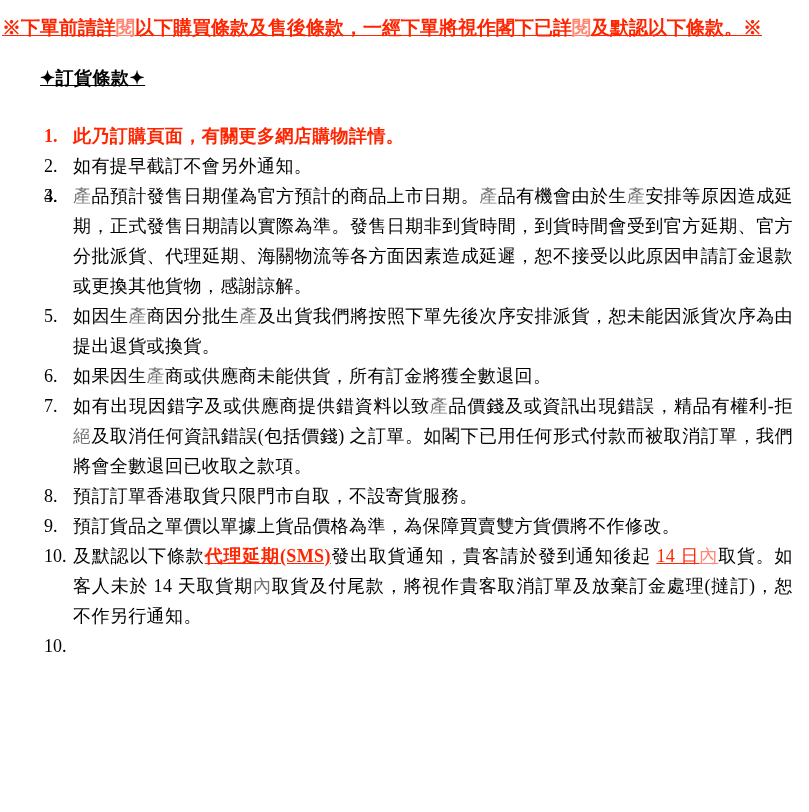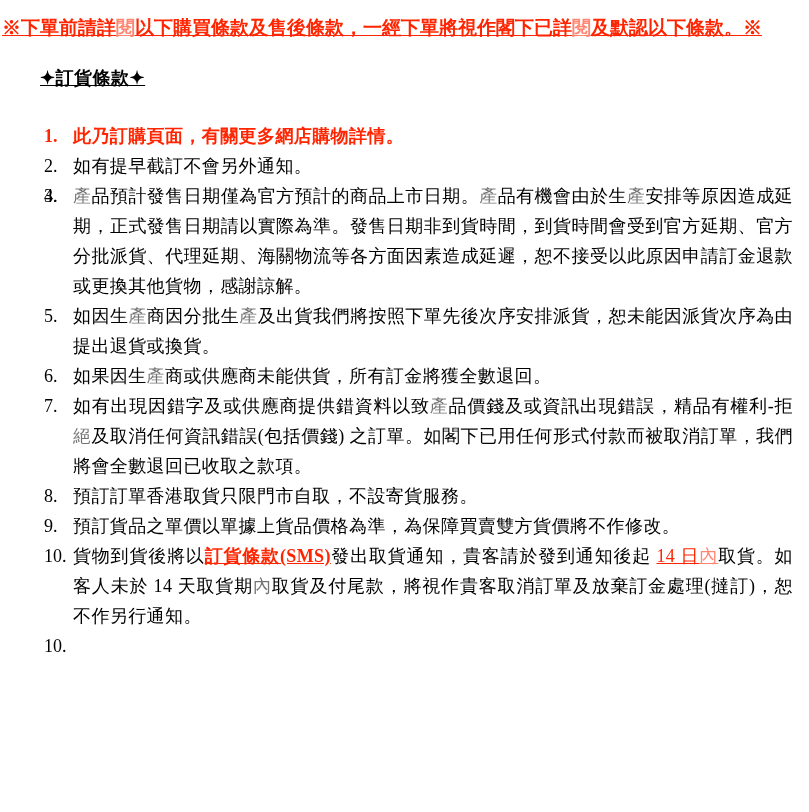--- a/index.html
+++ b/index.html
@@ -131,21 +131,21 @@
       <span class="txt">預訂訂單香港取貨只限門市自取，不設寄貨服務。</span>
     </li>
 
     <li>
       <span class="num">9.</span>
       <span class="txt">預訂貨品之單價以單據上貨品價格為準，為保障買賣雙方貨價將不作修改。</span>
     </li>
 
     <li>
       <span class="num">10.</span>
-      <span class="txt"><span>貨物到貨後將以</span><span class="sms-em">訂貨條款(SMS)</span><span>發出取貨通知，貴客請於發到通知後起 </span><span class="deadline-em">14 日<span class="fb">內</span></span><span>取貨。如客人未於 14 天取貨期<span class="fb">內</span>取貨及付尾款，將視作貴客取消訂單及放棄訂金處理(撻訂)，恕不作另行通知。</span></span>
+      <span class="txt"><span>及默認以下條款</span><span class="sms-em">代理延期(SMS)</span><span>發出取貨通知，貴客請於發到通知後起 </span><span class="deadline-em">14 日<span class="fb">內</span></span><span>取貨。如客人未於 14 天取貨期<span class="fb">內</span>取貨及付尾款，將視作貴客取消訂單及放棄訂金處理(撻訂)，恕不作另行通知。</span></span>
     </li>
 
 
     <li>
       <span class="num">10.</span>
     </li>
 
   </ol>
 </div>
 

